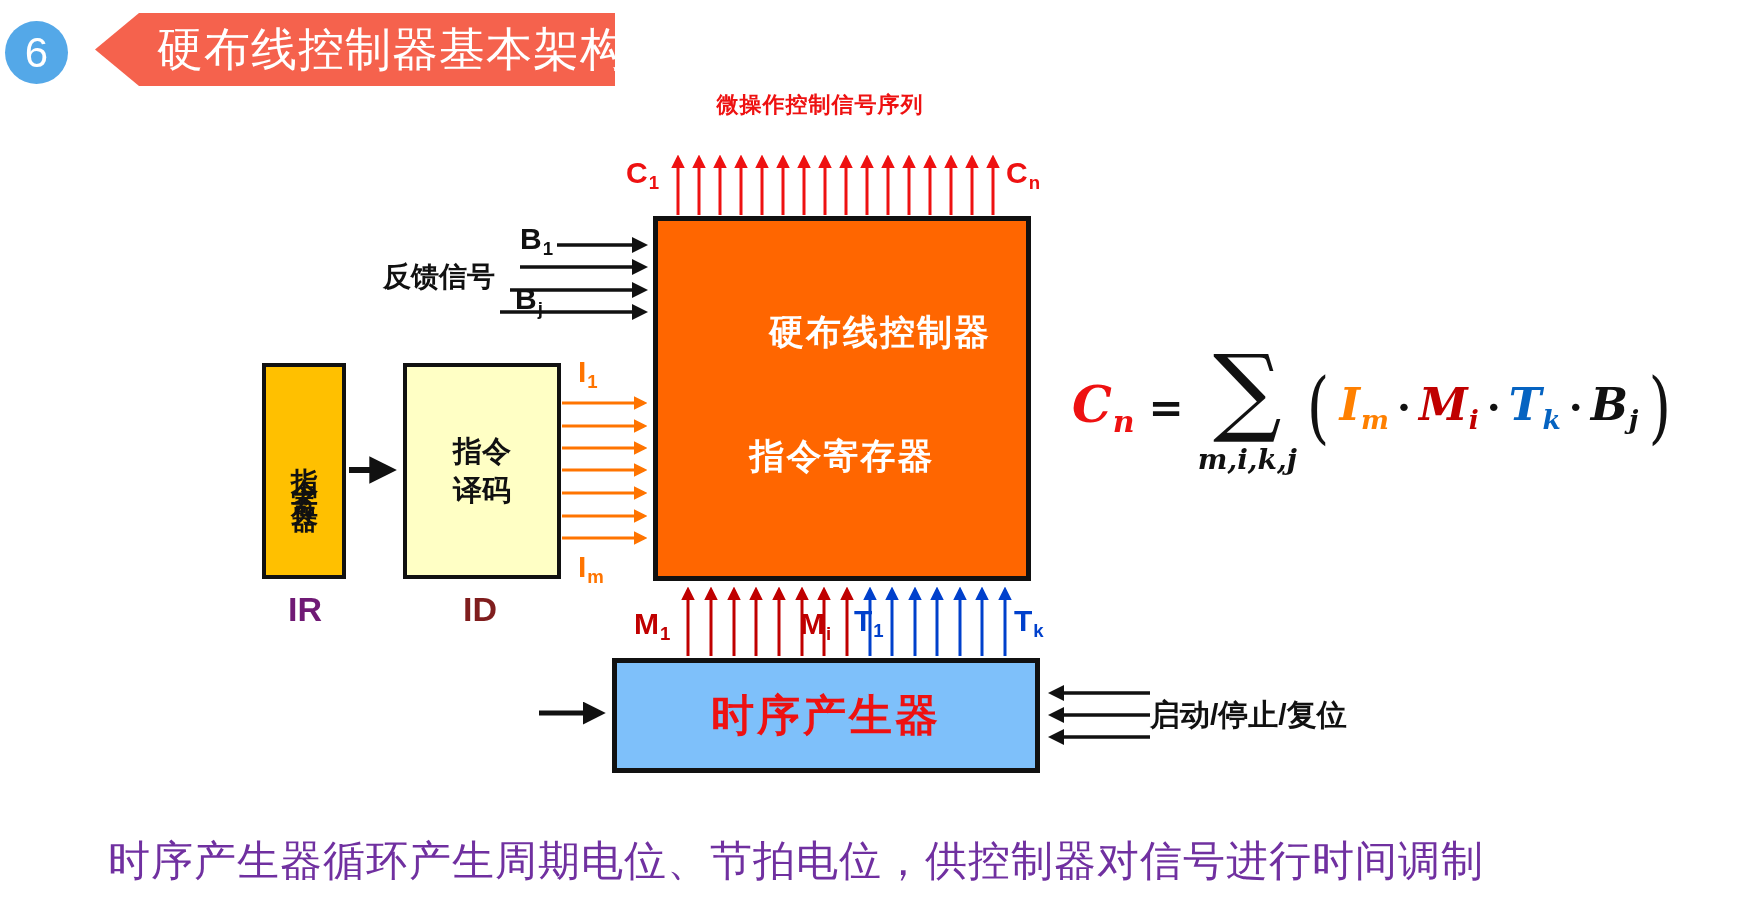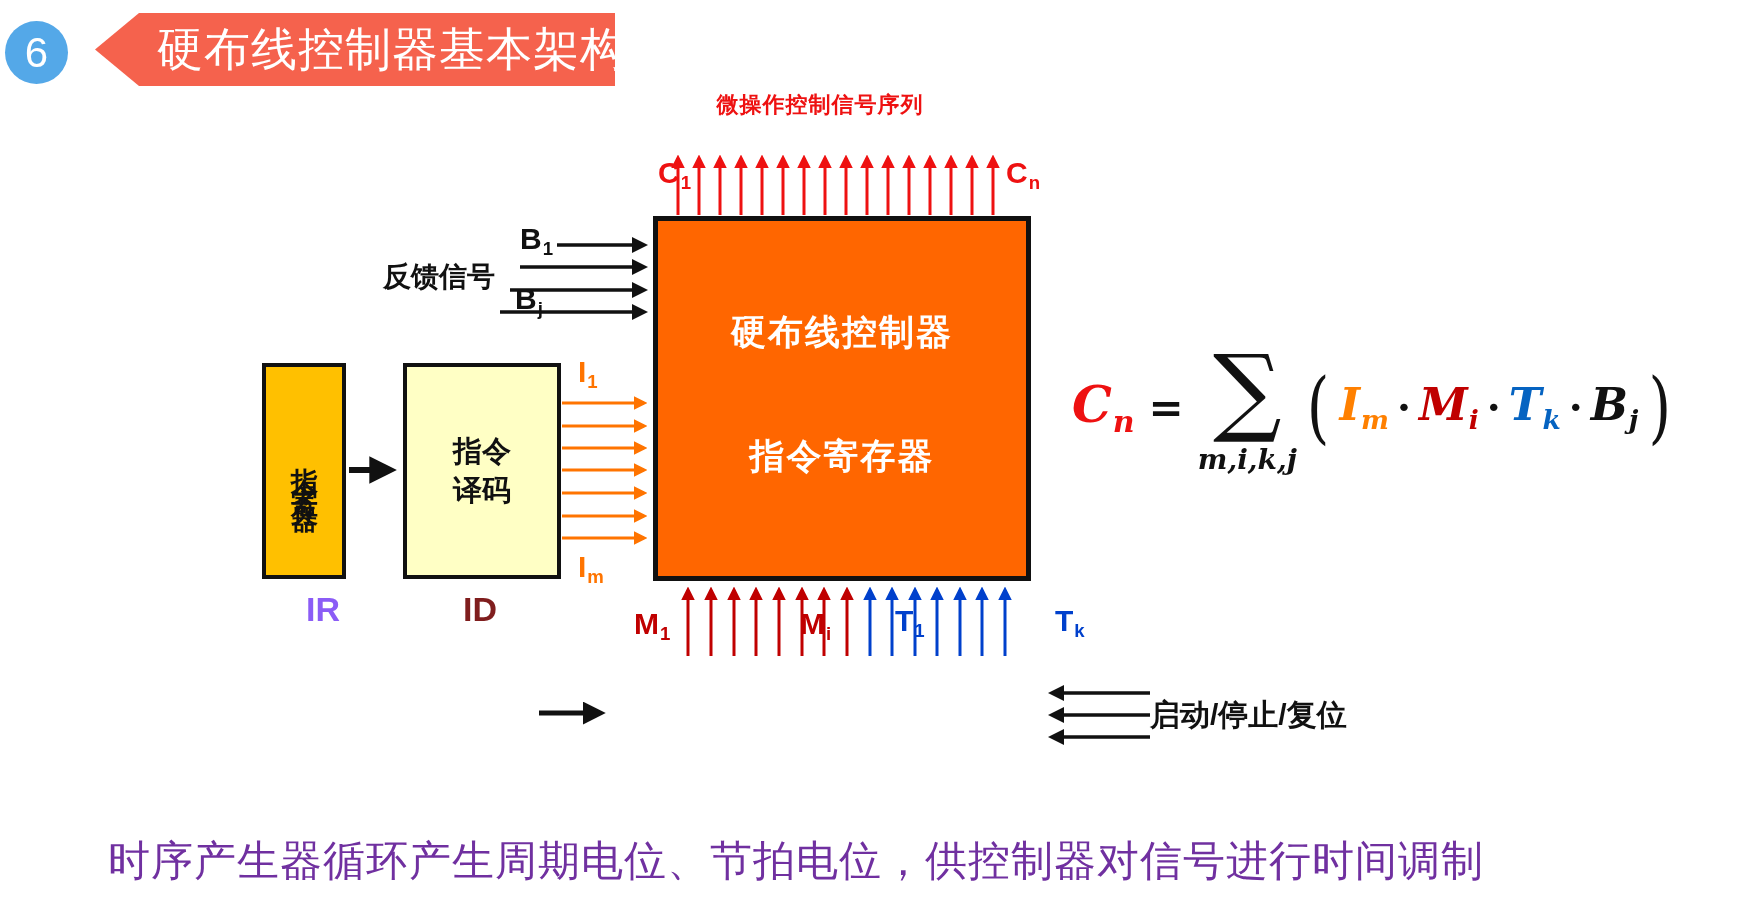--- a/index.html
+++ b/index.html
@@ -18,48 +18,48 @@
     clip-path:polygon(44px 0,100% 0,100% 100%,44px 100%,0 50%);
     display:flex;align-items:center;z-index:3;
   }
   .banner .t{color:#fff;font-size:46px;font-weight:500;padding-left:62px;letter-spacing:1px;white-space:nowrap;}
   
   .box{position:absolute;box-sizing:border-box;z-index:1;}
   .box-controller{left:653px;top:216px;width:378px;height:365px;background:#FF6600;border:5px solid #111;}
   .box-controller .l1,.box-controller .l2{
     position:absolute;left:0;width:100%;text-align:center;color:#fff;font-weight:bold;font-size:35px;letter-spacing:2px;
   }
-  .box-controller .l1{top:88px;}
+  .box-controller .l1{top:88px;margin-left:38px;}
   .box-controller .l2{top:212px;}
   .box-ir{left:262px;top:363px;width:84px;height:216px;background:#FFC000;border:4px solid #111;
     display:flex;align-items:center;justify-content:center;}
   .box-ir .vt{writing-mode:vertical-rl;text-orientation:upright;font-size:27px;font-weight:bold;color:#111;letter-spacing:10px;line-height:1;}
   .box-id{left:403px;top:363px;width:158px;height:216px;background:#FFFFC5;border:4px solid #111;
     display:flex;flex-direction:column;align-items:center;justify-content:center;}
   .box-id .ln{font-size:29px;font-weight:bold;color:#111;line-height:1.35;}
   .box-timing{left:612px;top:658px;width:428px;height:115px;background:#7EC0FA;border:5px solid #111;
     display:flex;align-items:center;justify-content:center;}
   .box-timing .t{color:#EE1111;font-size:43px;font-weight:bold;letter-spacing:3px;}
   .box-clock{left:460px;top:668px;width:77px;height:95px;background:#7EC0FA;border:3px solid #C00000;
     display:flex;flex-direction:column;align-items:center;justify-content:center;}
   .box-clock .ln{font-size:24px;font-weight:bold;color:#111;line-height:1.25;}
   
   .cap{position:absolute;z-index:3;white-space:nowrap;}
   .top-caption{left:615px;top:90px;width:410px;text-align:center;color:#EE1111;font-size:22px;font-weight:bold;letter-spacing:1px;}
   .bottom-caption{left:108px;top:833px;color:#7030A0;font-size:42px;font-weight:500;letter-spacing:1px;}
   .feedback-label{left:383px;top:258px;color:#111;font-size:28px;font-weight:bold;}
   .control-inputs{left:1150px;top:695px;color:#111;font-size:30px;font-weight:bold;}
-  .cap-ir{left:270px;top:590px;width:70px;text-align:right;color:#8b5cf6;font-size:34px;font-weight:bold;}
+  .cap-ir{left:270px;top:590px;width:70px;text-align:center;color:#701a75;font-size:34px;font-weight:bold;}
   .cap-id{left:445px;top:590px;width:70px;text-align:center;color:#7f1d1d;font-size:34px;font-weight:bold;}
   
   .sig{position:absolute;z-index:3;font-size:30px;font-weight:bold;white-space:nowrap;}
   .sig sub{font-size:0.62em;vertical-align:-0.3em;margin-left:1px;}
   .sig-red{color:#EE1111;}  .sig-black{color:#111;}
-  .sig-orange{color:#FF7400;} .sig-dred{color:#C00000;} .sig-blue{color:#0040CC;margin-left:41px;}
-  .pos-c1{left:626px;top:156px;margin-left:32px;} .pos-cn{left:1006px;top:156px;}
+  .sig-orange{color:#FF7400;} .sig-dred{color:#C00000;} .sig-blue{color:#0040CC;}
+  .pos-c1{left:626px;top:156px;} .pos-cn{left:1006px;top:156px;}
   .pos-b1{left:520px;top:222px;} .pos-bj{left:515px;top:282px;}
   .pos-i1{left:578px;top:355px;} .pos-im{left:578px;top:550px;}
   .pos-m1{left:634px;top:607px;} .pos-mi{left:800px;top:607px;}
   .pos-t1{left:854px;top:604px;} .pos-tk{left:1014px;top:604px;}
   
   .formula{
     position:absolute;left:1072px;top:322px;width:690px;height:170px;z-index:3;
     display:flex;align-items:center;gap:10px;
     font-family:"DejaVu Serif","Liberation Serif",serif;
   }
@@ -93,20 +93,23 @@
 
   <div class="box box-ir">
     <div class="vt">指令寄存器</div>
   </div>
 
   <div class="box box-id">
     <div class="ln">指令</div>
     <div class="ln">译码</div>
   </div>
 
+  <div class="box box-timing">
+    <div class="t">时序产生器</div>
+  </div>
 
 
   <svg id="arrows" width="1764" height="897" viewBox="0 0 1764 897">
     <defs>
       <marker id="mk-red" viewBox="0 0 4 4" refX="3" refY="2" markerWidth="4.6" markerHeight="4.6" orient="auto">
           <path d="M0,0 L4,2 L0,4 z" fill="#EE1111"></path>
         </marker>
       <marker id="mk-black" viewBox="0 0 4 4" refX="3" refY="2" markerWidth="4.6" markerHeight="4.6" orient="auto">
           <path d="M0,0 L4,2 L0,4 z" fill="#111"></path>
         </marker>

